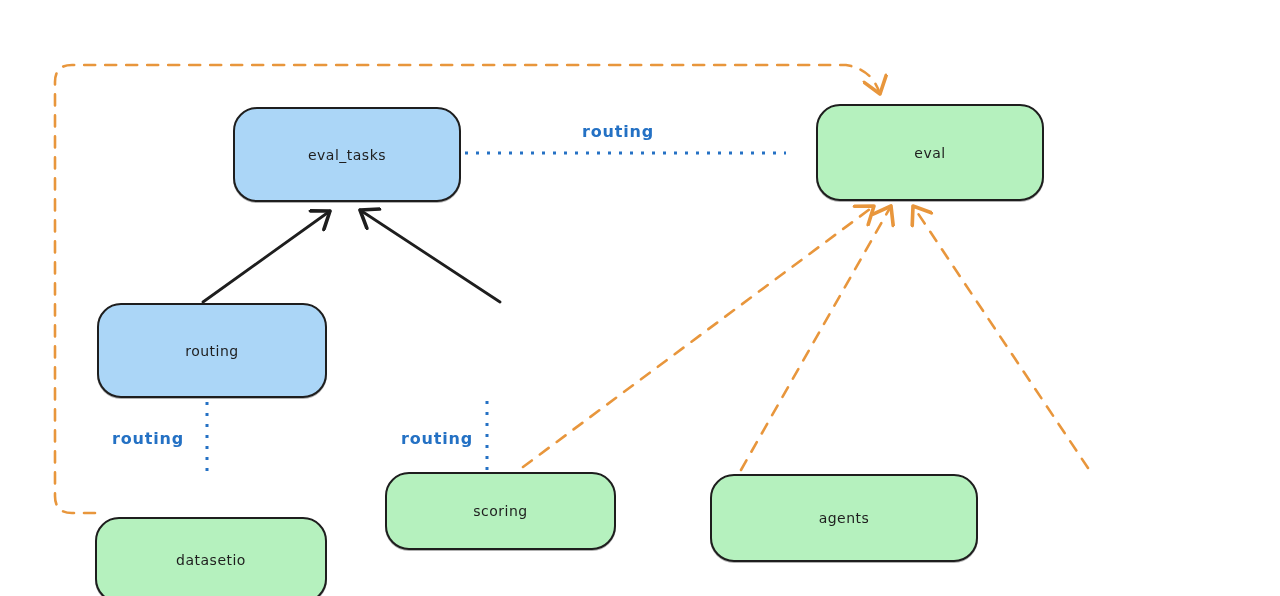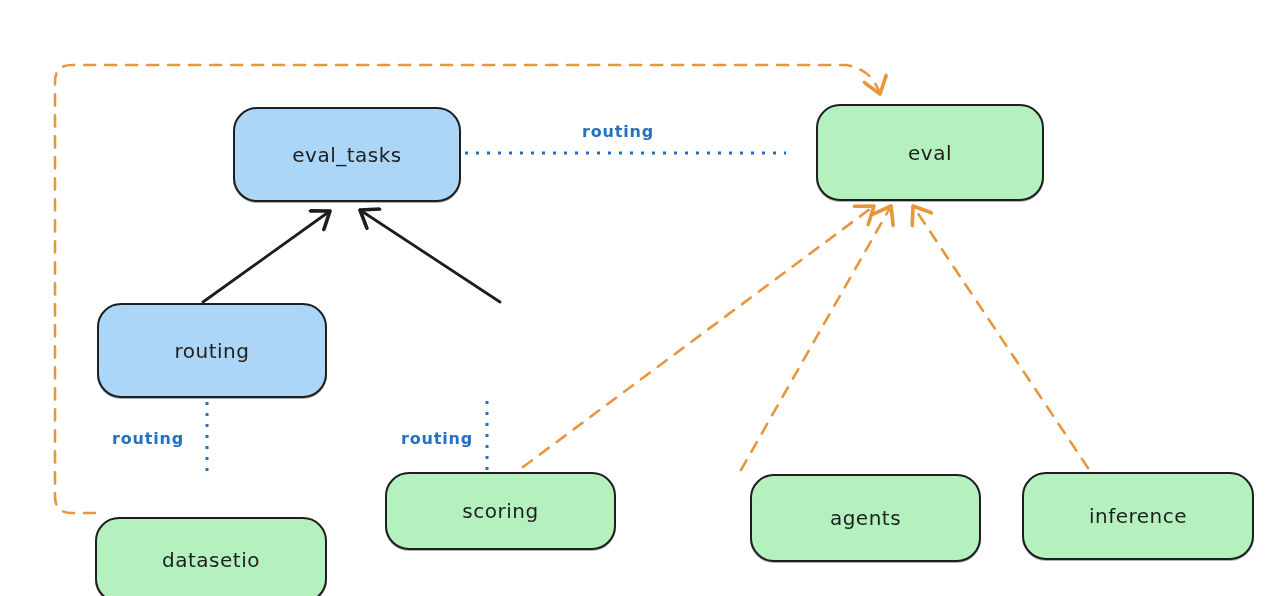--- a/index.html
+++ b/index.html
@@ -38,35 +38,35 @@
   .mk-black  { stroke: var(--arrow-black); }
   .mk-orange { stroke: var(--arrow-orange); }
 
   .node {
     position: absolute;
     border: 2.6px solid var(--node-stroke);
     border-radius: 24px;
     display: flex;
     align-items: center;
     justify-content: center;
-    font-size: 20px;
+    font-size: 14px;
     letter-spacing: 0.5px;
     color: var(--node-stroke);
     box-shadow: 0 1px 0 rgba(30,30,30,0.35);
   }
   .node.api      { background: var(--api-fill); }
   .node.provider { background: var(--provider-fill); }
 
   .n-eval_tasks        { left: 233px; top: 107px; width: 228px; height: 95px; }
   .n-eval              { left: 788px; top: 104px; width: 228px; height: 97px; margin-left: 28px; }
   .n-datasets          { left: 97px;  top: 303px; width: 230px; height: 95px; }
   .n-scoring_functions { left: 382px; top: 302px; width: 230px; height: 96px; }
   .n-datasetio         { left: 95px;  top: 477px; width: 232px; height: 86px; margin-top: 40px; }
   .n-scoring           { left: 385px; top: 472px; width: 231px; height: 78px; }
-  .n-agents            { left: 710px; top: 474px; width: 231px; height: 88px; margin-left: 40px; }
+  .n-agents            { left: 710px; top: 474px; width: 268px; height: 88px; }
   .n-inference         { left: 1022px;top: 472px; width: 232px; height: 88px; }
 
   .edge-label {
     position: absolute;
     transform: translate(-50%, -50%);
     font-size: 16px;
     font-weight: 700;
     letter-spacing: 0.8px;
     color: var(--routing-blue);
     white-space: nowrap;
@@ -114,21 +114,18 @@
   </div>
   <div class="node provider n-datasetio">
     <span>datasetio</span>
   </div>
   <div class="node provider n-scoring">
     <span>scoring</span>
   </div>
   <div class="node provider n-agents">
     <span>agents</span>
   </div>
-  <div class="node provider n-inference">
-    <span>inference</span>
-  </div>
 
   <div class="edge-label lbl-routing-top">routing</div>
   <div class="edge-label lbl-routing-datasets">routing</div>
   <div class="edge-label lbl-routing-scoring">routing</div>
 
 </div>
 
 </body></html>

